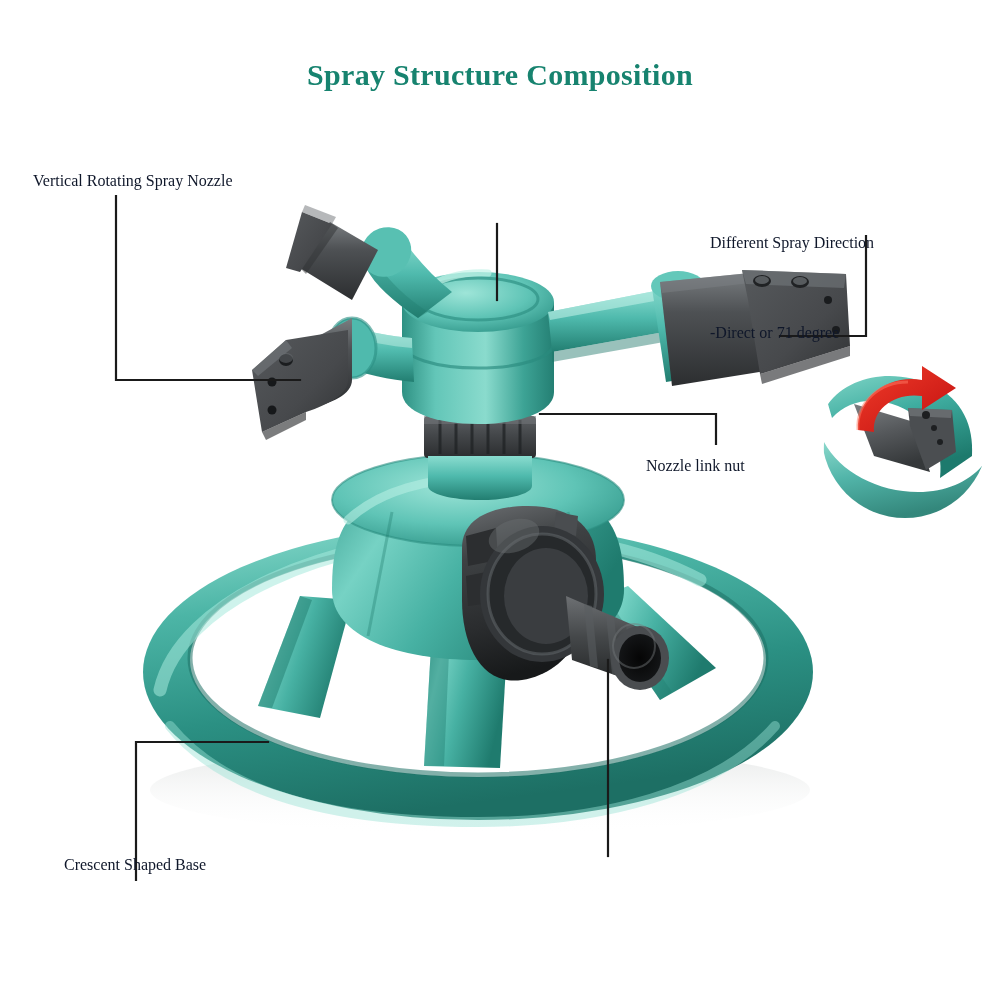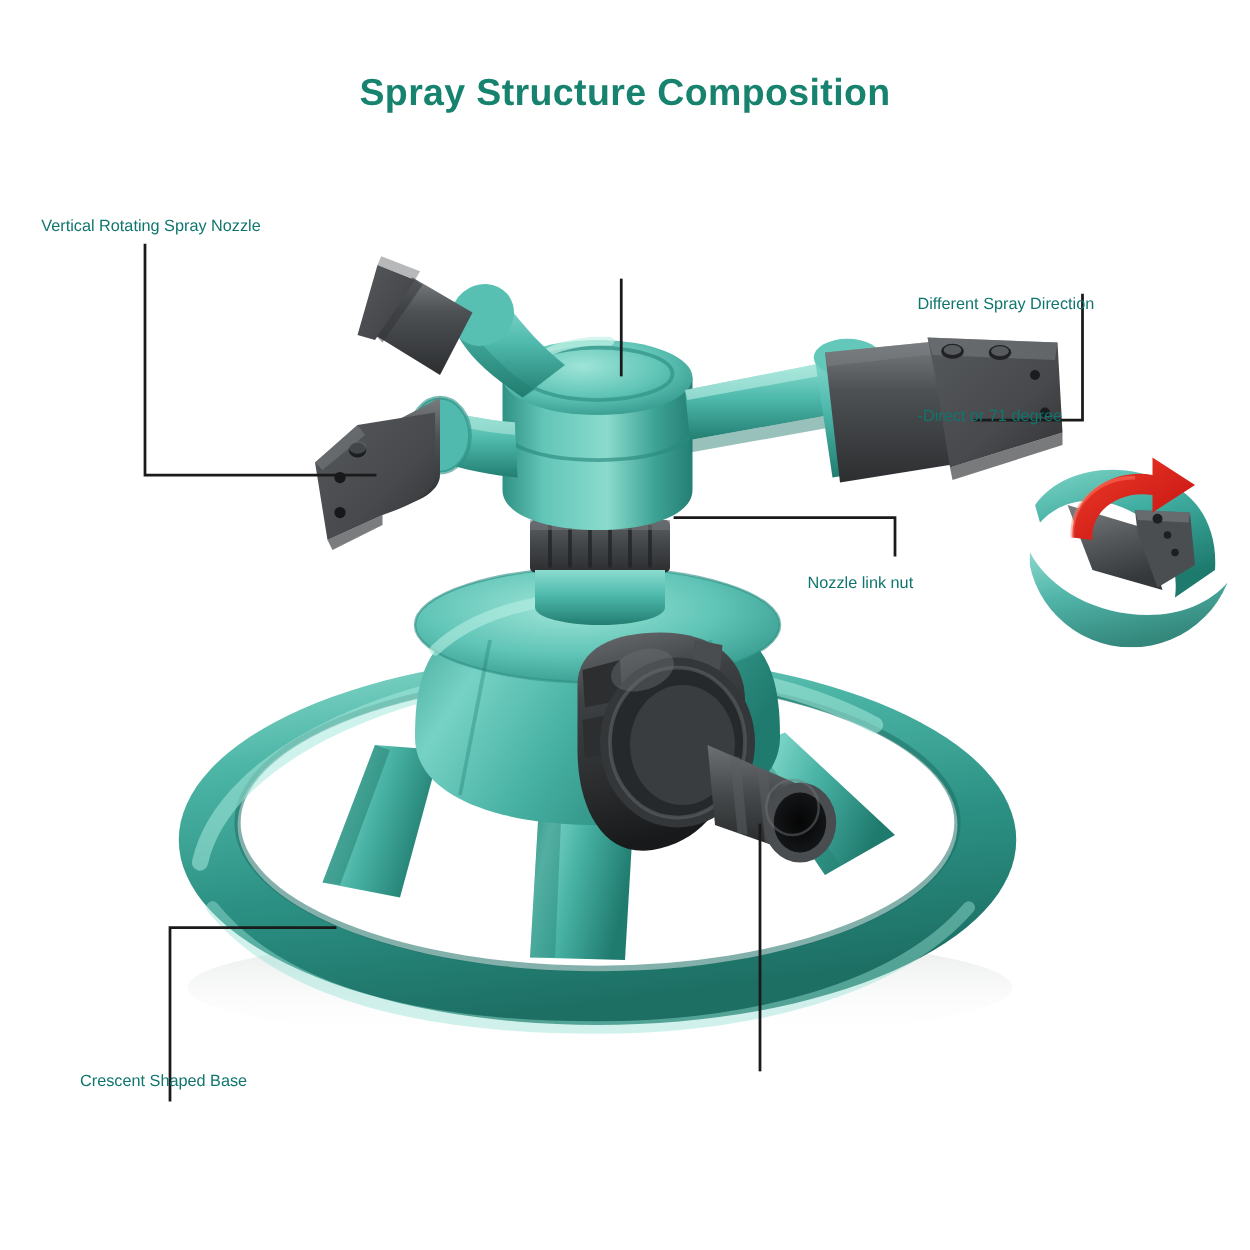--- a/index.html
+++ b/index.html
@@ -1,32 +1,32 @@
 <!DOCTYPE html>
 <html><head>
 <meta charset="utf-8">
 <style>
   html,body{margin:0;padding:0;background:#ffffff;}
   body{width:1000px;height:1000px;position:relative;overflow:hidden;
        font-family:"Liberation Sans","DejaVu Sans",sans-serif;
        -webkit-font-smoothing:antialiased;}
 
-  #stage{position:absolute;left:0;top:0;width:848px;height:1000px;background:#fff;}
+  #stage{position:absolute;left:0;top:0;width:848px;height:1000px;background:#fff;font-family:Liberation Serif, serif;}
 
   
   .title{
     position:absolute;left:0;top:58px;width:1000px;text-align:center;
     font-size:30px;font-weight:bold;color:#17836f;letter-spacing:.3px;
   }
 
   
-  .lbl{position:absolute;font-size:13px;color:#0f766e;line-height:30px;white-space:pre;}
+  .lbl{position:absolute;font-size:16px;color:#0f172a;line-height:30px;white-space:pre;}
   #lbl-vertical{left:33px;top:166px;}
   #lbl-rotating{left:425px;top:190px;}
-  #lbl-different{left:734px;top:168px;}
+  #lbl-different{left:710px;top:168px;}
   #lbl-linknut{left:646px;top:451px;}
   #lbl-base{left:64px;top:850px;}
   #lbl-inlet{left:700px;top:850px;}
 
   
   #leaders{position:absolute;left:0;top:0;width:1000px;height:1000px;}
 
   
   #product{position:absolute;left:0;top:0;width:1000px;height:1000px;}
 

